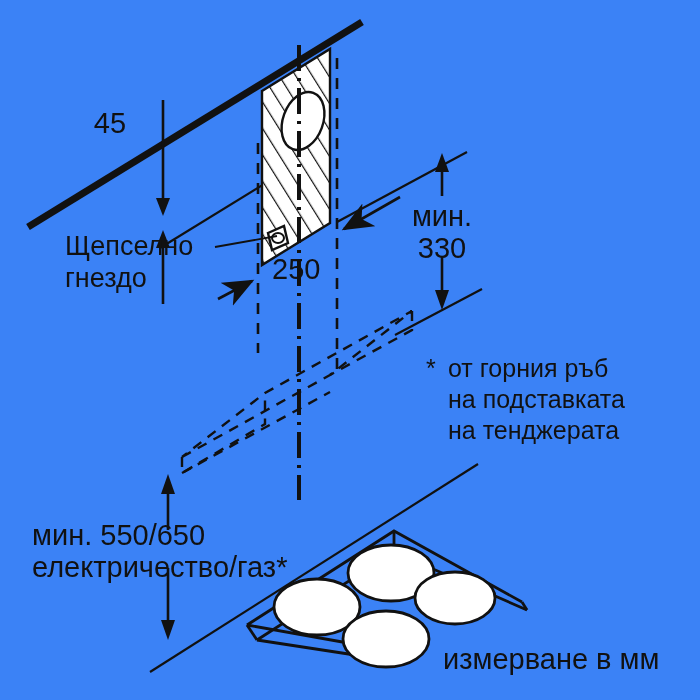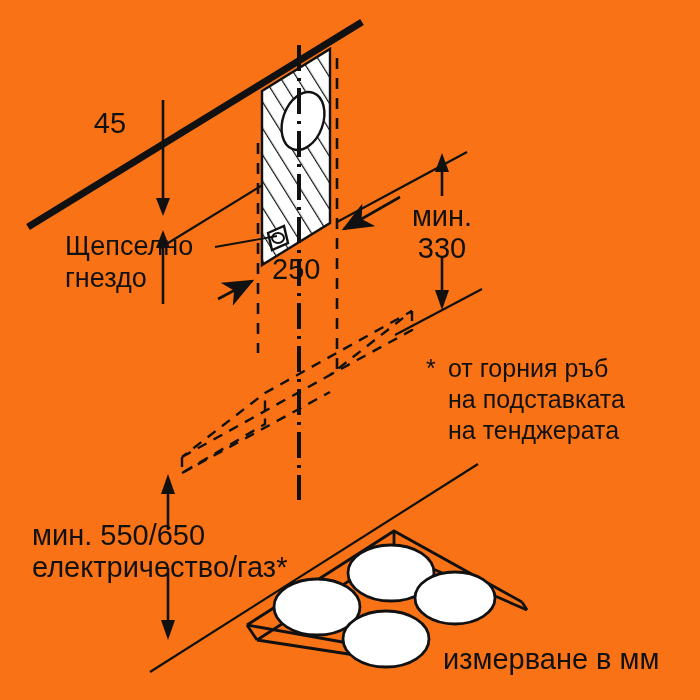--- a/index.html
+++ b/index.html
@@ -4,21 +4,21 @@
 <style>
   html, body {
     margin: 0;
     padding: 0;
     background: #ffffff;
   }
   #page {
     position: relative;
     width: 700px;
     height: 700px;
-    background: #f97316;
+    background: #3b82f6;
     font-family: "Liberation Sans", sans-serif;
     overflow: hidden;
   }
   svg.diagram {
     position: absolute;
     top: 0;
     left: 0;
     width: 700px;
     height: 700px;
   }

